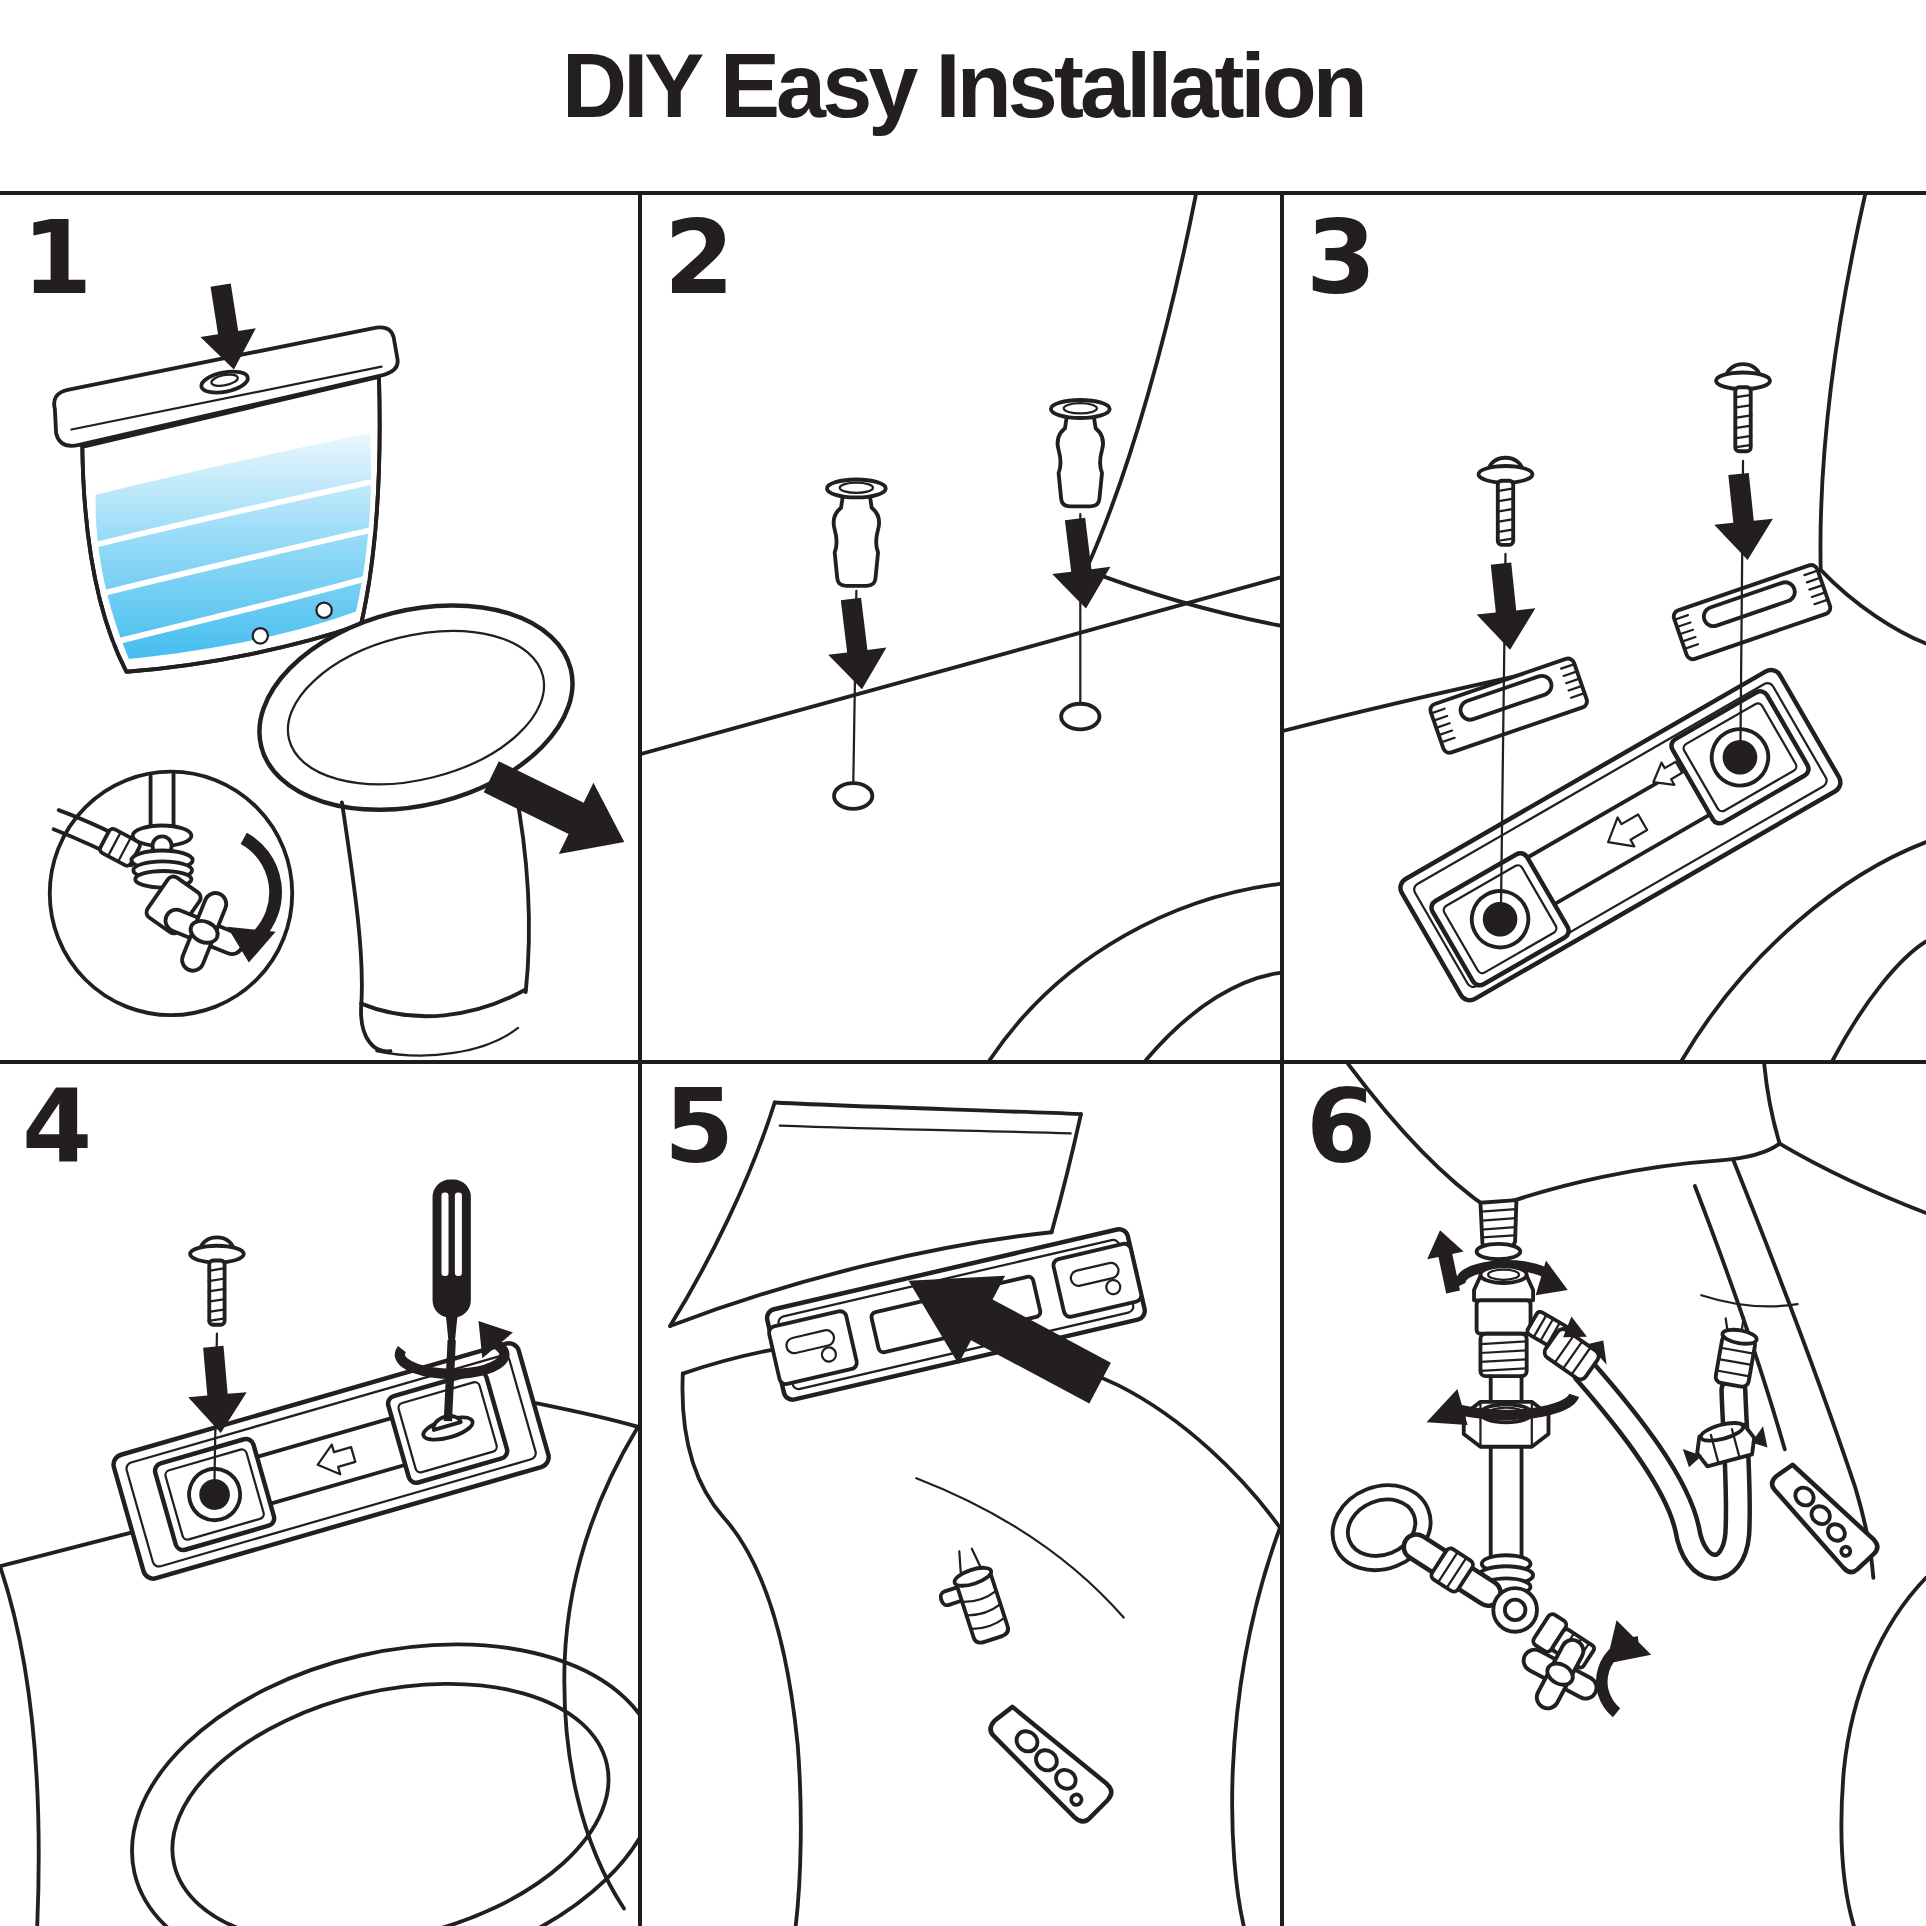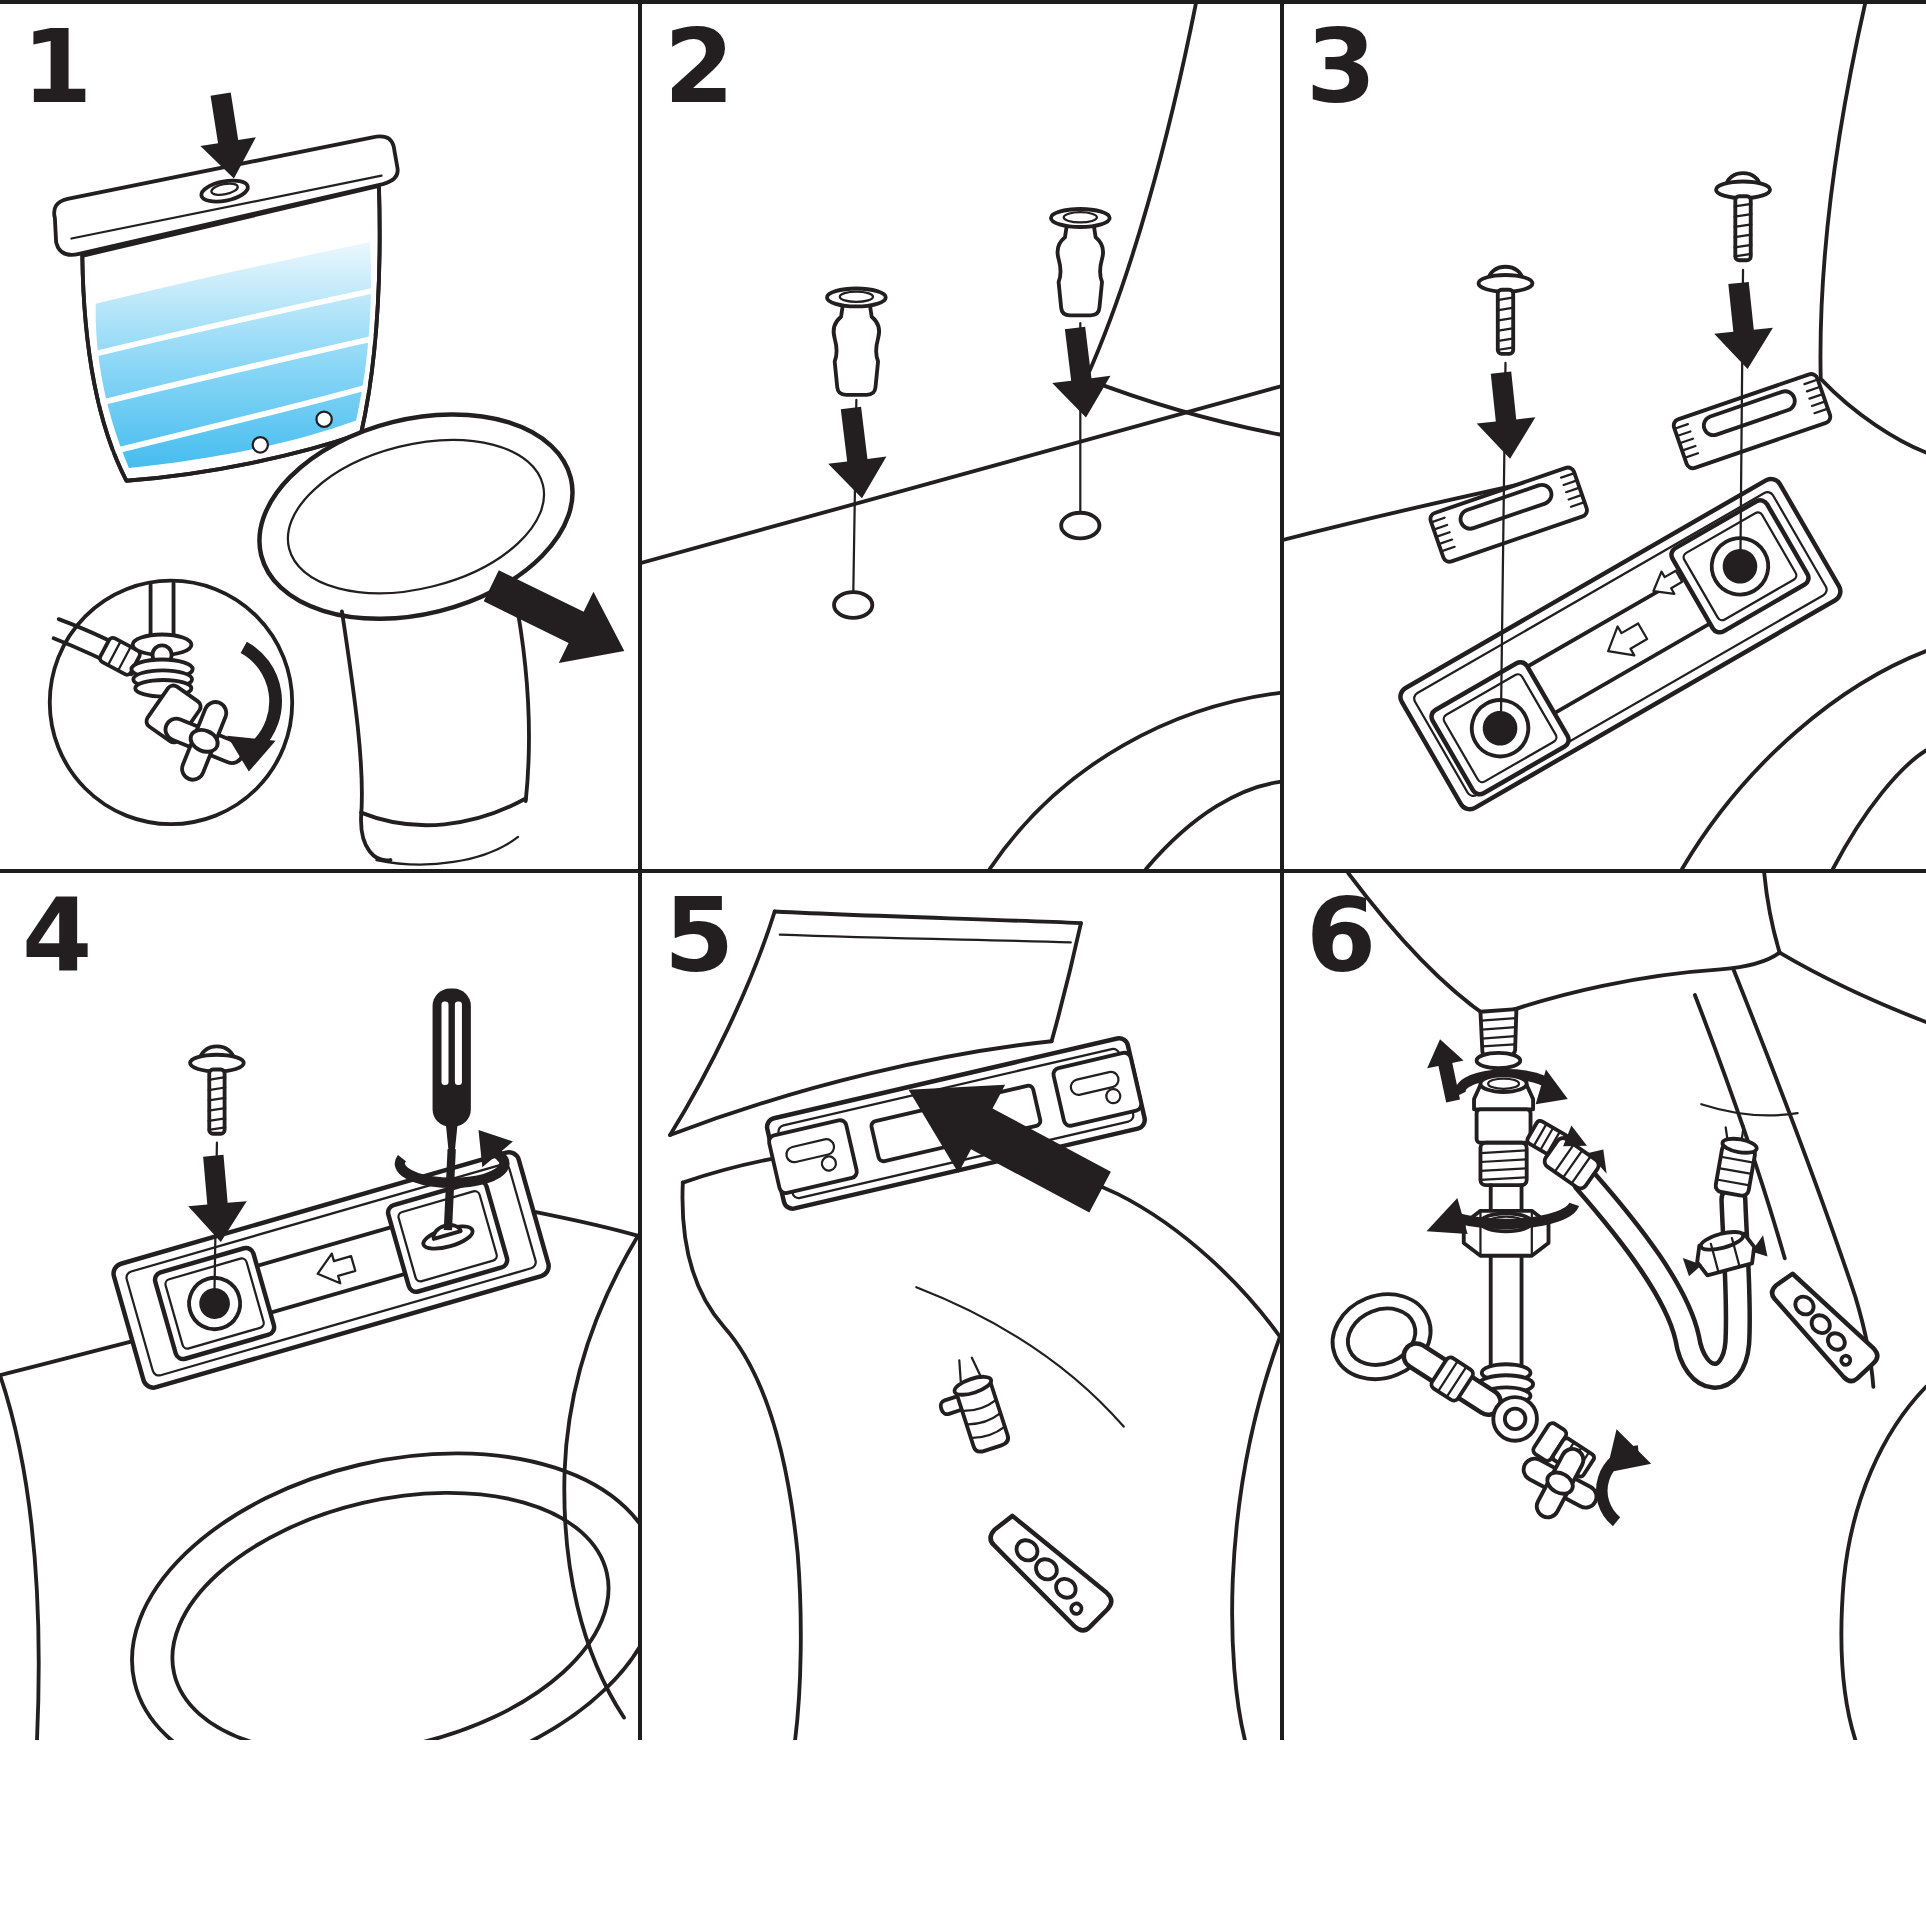--- a/index.html
+++ b/index.html
@@ -18,20 +18,23 @@
   .thk{stroke-width:7;}
   .wht{fill:none;stroke:#fff;stroke-width:9;stroke-linecap:round;}
   .blk{fill:#231f20;stroke:none;}
   .arc{fill:none;stroke:#231f20;stroke-linecap:butt;}
 </style>
 </head>
 <body>
 
 <div class="page">
 
+  <div class="titlebar">
+    <div class="title">DIY Easy Installation</div>
+  </div>
 
   <div class="grid">
 
     <section class="panel r1 c1">
       <svg class="art" viewBox="0 0 1000 1350" preserveAspectRatio="none">
         <defs>
           <linearGradient id="waterGrad" x1="0" y1="0" x2="0" y2="1">
             <stop offset="0" stop-color="#eaf7fd"></stop>
               <stop offset="0.45" stop-color="#9adcf7"></stop>
               <stop offset="1" stop-color="#45bdef"></stop>

